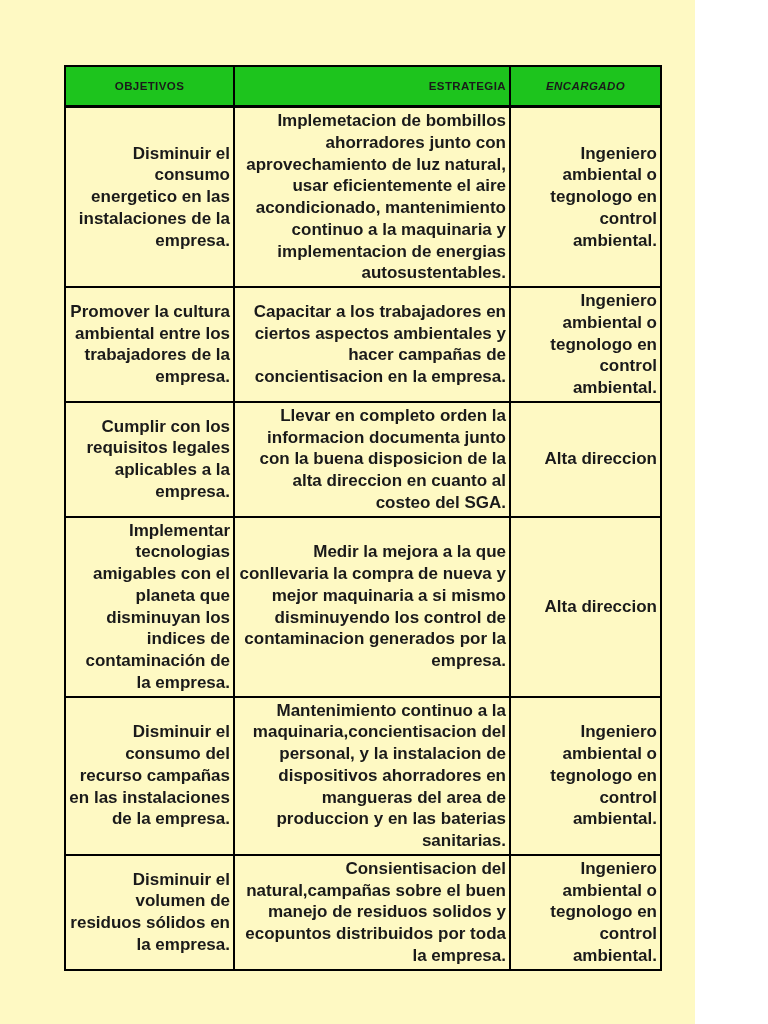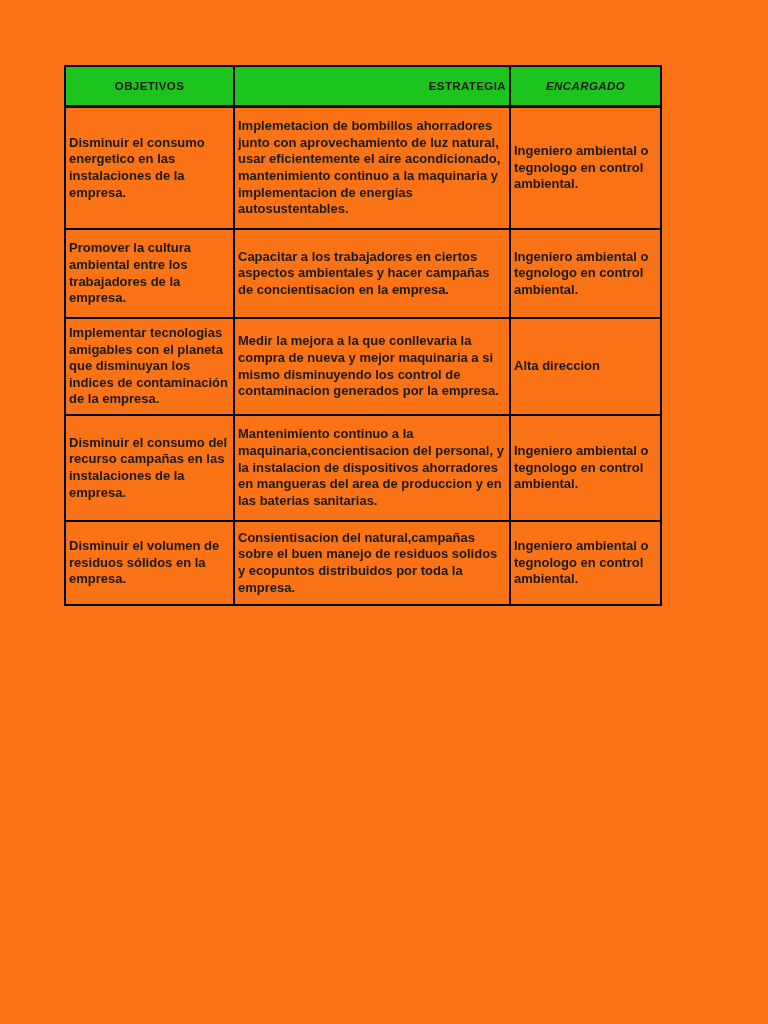--- a/index.html
+++ b/index.html
@@ -2,25 +2,26 @@
 <html><head>
 <meta charset="utf-8">
 <style>
   html, body {
     margin: 0;
     padding: 0;
     background: #ffffff;
   }
   .page {
     position: relative;
-    width: 768px;
+    width: 672px;
     height: 1024px;
-    background: #f97316;
+    background: #fef9c3;
     font-family: "Liberation Sans", sans-serif;
     overflow: hidden;
+    padding-left: 23px;
   }
   table.sga-table {
     position: absolute;
     left: 64px;
     top: 65px;
     width: 596px;
     border-collapse: collapse;
     table-layout: fixed;
   }
   table.sga-table col.c1 { width: 169px; }
@@ -36,23 +37,23 @@
     overflow: hidden;
   }
   table.sga-table th {
     height: 34px;
     font-size: 11.5px;
     letter-spacing: 0.4px;
     text-align: center;
     border-bottom-width: 3px;
   }
   table.sga-table td {
-    font-size: 13px;
+    font-size: 17px;
     line-height: 1.28;
-    text-align: left;
+    text-align: right;
   }
   tr.r1 td { height: 116px; }
   tr.r2 td { height: 83px; }
   tr.r3 td { height: 80px; }
   tr.r4 td { height: 91px; }
   tr.r5 td { height: 100px; }
   tr.r6 td { height: 78px; }
 </style>
 </head>
 <body>
@@ -75,20 +76,25 @@
       <tr class="r1">
         <td>Disminuir el consumo energetico en las instalaciones de la empresa.</td>
         <td>Implemetacion de bombillos ahorradores junto con aprovechamiento de luz natural, usar eficientemente el aire acondicionado, mantenimiento continuo a la maquinaria y implementacion de energias autosustentables.</td>
         <td>Ingeniero ambiental o tegnologo en control ambiental.</td>
       </tr>
       <tr class="r2">
         <td>Promover la cultura ambiental entre los trabajadores de la empresa.</td>
         <td>Capacitar a los trabajadores en ciertos aspectos ambientales y hacer campañas de concientisacion en la empresa.</td>
         <td>Ingeniero ambiental o tegnologo en control ambiental.</td>
       </tr>
+      <tr class="r3">
+        <td>Cumplir con los requisitos legales aplicables a la empresa.</td>
+        <td>Llevar en completo orden la informacion documenta junto con la buena disposicion de la alta direccion en cuanto al costeo del SGA.</td>
+        <td>Alta direccion</td>
+      </tr>
       <tr class="r4">
         <td>Implementar tecnologias amigables con el planeta que disminuyan los indices de contaminación de la empresa.</td>
         <td>Medir la mejora a la que conllevaria la compra de nueva y mejor maquinaria a si mismo disminuyendo los control de contaminacion generados por la empresa.</td>
         <td>Alta direccion</td>
       </tr>
       <tr class="r5">
         <td>Disminuir el consumo del recurso campañas en las instalaciones de la empresa.</td>
         <td>Mantenimiento continuo a la maquinaria,concientisacion del personal, y la instalacion de dispositivos ahorradores en mangueras del area de produccion y en las baterias sanitarias.</td>
         <td>Ingeniero ambiental o tegnologo en control ambiental.</td>
       </tr>

